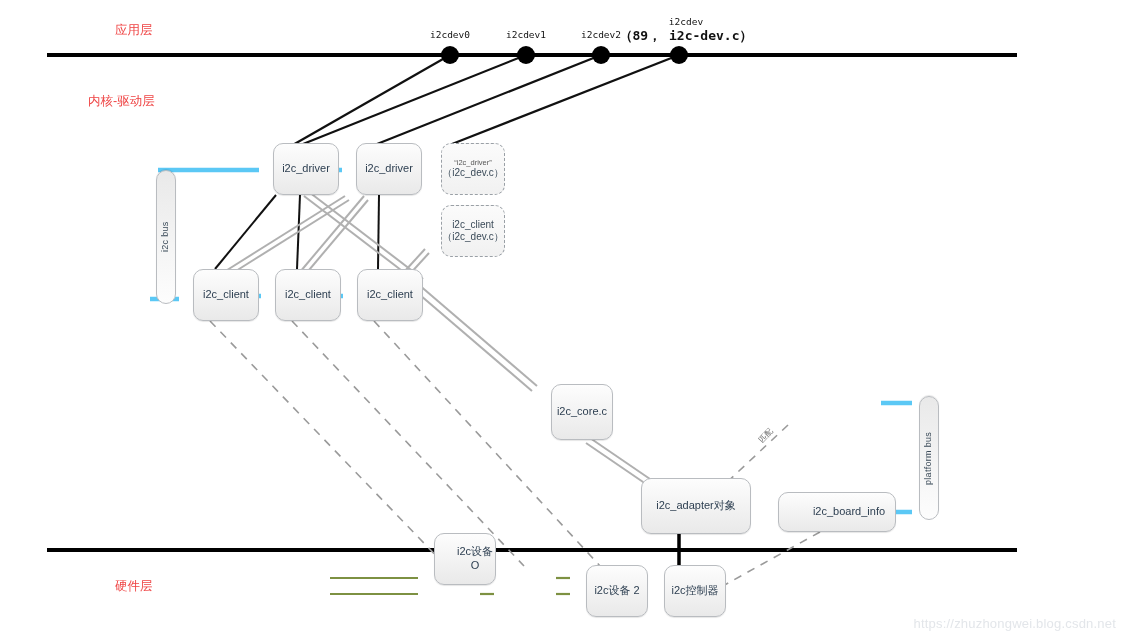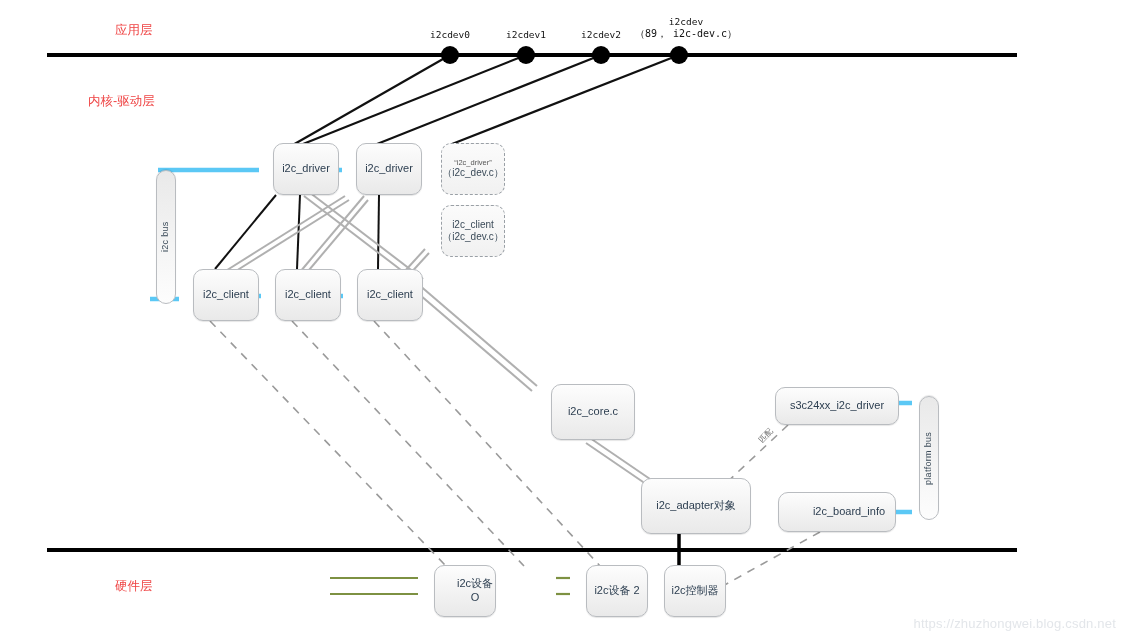--- a/index.html
+++ b/index.html
@@ -79,21 +79,22 @@
     font-family: "DejaVu Sans Mono", "Liberation Mono", monospace;
     font-size: 9.5px;
     color: #111;
     white-space: nowrap;
     text-align: center;
     z-index: 6;
     line-height: 1.25;
   }
   .dev-label .l2 {
     display: block;
-    font-size: 10px;
+    font-size: 13px;
+    font-weight: bold;
   }
   .edge-label {
     position: absolute;
     font-size: 8px;
     color: #6b6b6b;
     white-space: nowrap;
     z-index: 6;
   }
   .watermark {
     position: absolute;
@@ -250,36 +251,33 @@
   <div class="node" style="left:177px; top:269px; width:66px; height:52px;">
     <span>i2c_client</span>
   </div>
   <div class="node" style="left:259px; top:269px; width:66px; height:52px;">
     <span>i2c_client</span>
   </div>
   <div class="node" style="left:341px; top:269px; width:66px; height:52px;">
     <span>i2c_client</span>
   </div>
 
-  <div class="node" style="left:535px; top:384px; width:84px; height:56px;">
+  <div class="node" style="left:535px; top:384px; width:62px; height:56px;">
     <span>i2c_core.c</span>
   </div>
 
   <div class="node" style="left:625px; top:478px; width:110px; height:56px;">
     <span>i2c_adapter对象</span>
   </div>
 
-  <div class="node" style="left:759px; top:387px; width:124px; height:38px;">
-    <span>s3c24xx_i2c_driver</span>
-  </div>
   <div class="node" style="left:762px; top:492px; width:118px; height:40px;padding-left:24px;">
     <span>i2c_board_info</span>
   </div>
 
-  <div class="node" style="left:418px; top:565px; width:62px; height:52px;padding-left:20px;">
+  <div class="node" style="left:418px; top:533px; width:62px; height:52px;padding-left:20px;">
     <span>i2c设备O</span>
   </div>
   <div class="node" style="left:570px; top:565px; width:62px; height:52px;">
     <span>i2c设备 2</span>
   </div>
   <div class="node" style="left:648px; top:565px; width:62px; height:52px;">
     <span>i2c控制器</span>
   </div>
 
   <div class="edge-label" style="left:758px; top:430px; transform:rotate(-47deg);">

